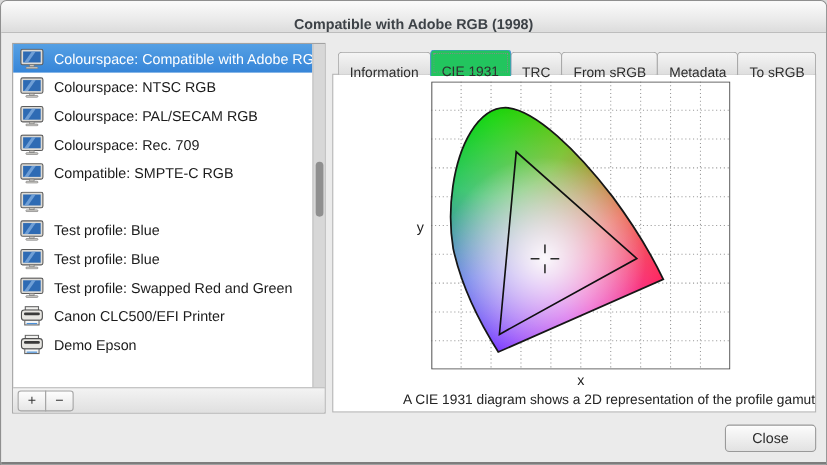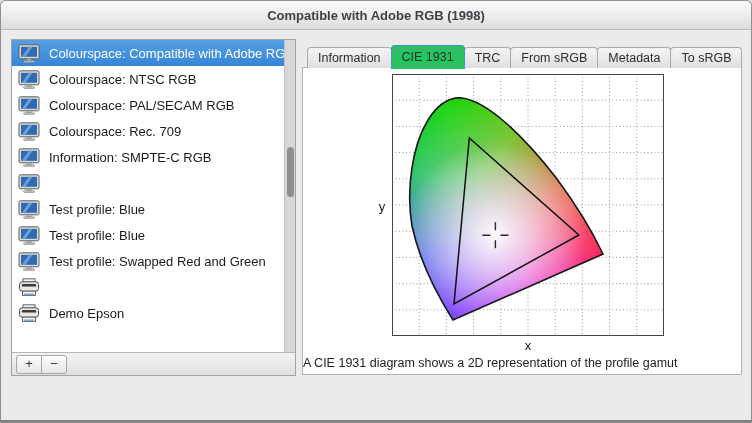--- a/index.html
+++ b/index.html
@@ -6,21 +6,21 @@
   html,body { width:752px; height:423px; background:#d9d9d9; font-family:"Liberation Sans",sans-serif; }
   .window {
     position:relative; width:752px; height:423px; background:#ebebeb;
     border:1px solid #8f8f8f; border-radius:6px 6px 0 0; overflow:hidden;
   }
   
   .titlebar {
     position:absolute; left:0; top:0; width:100%; height:29px;
     background:linear-gradient(#fbfbfb,#eaeaea 60%,#dcdcdc);
     border-bottom:1px solid #bdbdbd; border-radius:5px 5px 0 0;
-    display:flex; align-items:center; justify-content:center;
+    display:flex; align-items:flex-end; justify-content:center;
   }
   .titlebar .title { font-size:13px; font-weight:bold; color:#3d4247; }
   
   .list-panel {
     position:absolute; left:10px; top:38px; width:285px; height:337px;
     background:#ffffff; border:1px solid #a2a2a2;
   }
   .rows { position:absolute; left:0; top:0; right:11px; }
   .row {
     height:26px; display:flex; align-items:center; gap:9px;
@@ -54,40 +54,40 @@
     border-radius:3px; cursor:default; font-family:"Liberation Sans",sans-serif;
   }
   .tool-btn + .tool-btn { margin-left:-1px; border-top-left-radius:0; border-bottom-left-radius:0; }
   .tool-btn:first-child { border-top-right-radius:0; border-bottom-right-radius:0; }
   
   .tab-bar {
     position:absolute; left:306px; top:43px; height:24px;
     display:flex; align-items:flex-end; z-index:5;
   }
   .tab {
-    height:21px; line-height:20px; padding:0 10px; font-size:12.5px; color:#2d2d2d;
+    height:21px; line-height:20px; padding:8px 10px; font-size:12.5px; color:#2d2d2d;
     background:linear-gradient(#f5f5f5,#dedede);
     border:1px solid #a9a9a9; border-bottom:none;
     border-radius:4px 4px 0 0; margin-right:-1px; cursor:default; white-space:nowrap;
   }
   .tab.active {
     height:24px; line-height:23px; background:#22c55e;
     border:1px solid #4a90d9; border-bottom:none; position:relative; z-index:6;
     outline:1px dotted #8a8a8a; outline-offset:-4px; margin-bottom:-1px;
   }
   
   .content-panel {
     position:absolute; left:301px; top:66px; width:440px; height:308px;
     background:#ffffff; border:1px solid #b2b2b2;
   }
   .plot { position:absolute; left:89px; top:6px; width:272px; height:262px; }
   .axis-y { position:absolute; left:72px; top:131px; width:14px; text-align:center; font-size:13px; color:#1c1c1c; }
   .axis-x { position:absolute; left:89px; top:270px; width:272px; text-align:center; font-size:13px; color:#1c1c1c; }
   .caption {
-    position:absolute; left:0; right:0; bottom:4px; text-align:left;
+    position:absolute; left:0; right:0; bottom:4px; text-align:right;
     font-size:12.5px; color:#242424;
   }
   
   .close-btn {
     position:absolute; left:658px; top:385px; width:83px; height:25px;
     background:linear-gradient(#fcfcfc,#e2e2e2);
     border:1px solid #9a9a9a; border-radius:4px;
     font-size:13px; color:#2c2c2c; cursor:default;
     font-family:"Liberation Sans",sans-serif;
     box-shadow:0 1px 0 rgba(255,255,255,.6) inset;
@@ -156,21 +156,21 @@
         <div class="row">
     <span class="row-icon">
   <svg width="22" height="19" viewBox="0 0 22 19" xmlns="http://www.w3.org/2000/svg">
     <rect x="1" y="0.8" width="20" height="14" rx="1.6" fill="#dddbd6" stroke="#5c5c5c"></rect>
     <rect x="3" y="2.8" width="16" height="10" fill="#2e6bb4"></rect>
     <path d="M4 12.8 L11 2.8 L14.5 2.8 L7.5 12.8 Z" fill="#7aa8dc" opacity="0.85"></path>
     <rect x="9" y="14.8" width="4" height="2" fill="#c9c7c2" stroke="#777" stroke-width="0.6"></rect>
     <rect x="5.5" y="16.8" width="11" height="1.6" rx="0.8" fill="#d4d2cd" stroke="#777" stroke-width="0.6"></rect>
   </svg>
 </span>
-    <span class="row-label">Information: SMPTE-C RGB</span>
+    <span class="row-label">Compatible: SMPTE-C RGB</span>
   </div>
         <div class="row">
     <span class="row-icon">
   <svg width="22" height="19" viewBox="0 0 22 19" xmlns="http://www.w3.org/2000/svg">
     <rect x="1" y="0.8" width="20" height="14" rx="1.6" fill="#dddbd6" stroke="#5c5c5c"></rect>
     <rect x="3" y="2.8" width="16" height="10" fill="#2e6bb4"></rect>
     <path d="M4 12.8 L11 2.8 L14.5 2.8 L7.5 12.8 Z" fill="#7aa8dc" opacity="0.85"></path>
     <rect x="9" y="14.8" width="4" height="2" fill="#c9c7c2" stroke="#777" stroke-width="0.6"></rect>
     <rect x="5.5" y="16.8" width="11" height="1.6" rx="0.8" fill="#d4d2cd" stroke="#777" stroke-width="0.6"></rect>
   </svg>
@@ -215,20 +215,21 @@
         <div class="row">
     <span class="row-icon">
   <svg width="22" height="19" viewBox="0 0 22 19" xmlns="http://www.w3.org/2000/svg">
     <rect x="5" y="0.8" width="12" height="3.4" fill="#f2f2f0" stroke="#666"></rect>
     <rect x="1.5" y="3.8" width="19" height="9.4" rx="2.6" fill="#e8e7e3" stroke="#4f4f4f"></rect>
     <rect x="3.8" y="6" width="14.4" height="2.6" rx="1.2" fill="#3b3b3b"></rect>
     <rect x="4.5" y="13.2" width="13" height="4.2" fill="#f6f6f5" stroke="#666"></rect>
     <rect x="6.2" y="15.6" width="9.6" height="1.1" fill="#4a90d9"></rect>
   </svg>
 </span>
+    <span class="row-label">Canon CLC500/EFI Printer</span>
   </div>
         <div class="row">
     <span class="row-icon">
   <svg width="22" height="19" viewBox="0 0 22 19" xmlns="http://www.w3.org/2000/svg">
     <rect x="5" y="0.8" width="12" height="3.4" fill="#f2f2f0" stroke="#666"></rect>
     <rect x="1.5" y="3.8" width="19" height="9.4" rx="2.6" fill="#e8e7e3" stroke="#4f4f4f"></rect>
     <rect x="3.8" y="6" width="14.4" height="2.6" rx="1.2" fill="#3b3b3b"></rect>
     <rect x="4.5" y="13.2" width="13" height="4.2" fill="#f6f6f5" stroke="#666"></rect>
     <rect x="6.2" y="15.6" width="9.6" height="1.1" fill="#4a90d9"></rect>
   </svg>
@@ -322,14 +323,15 @@
       </g>
 
       <rect x="0.5" y="0.5" width="271" height="261" fill="none" stroke="#454545" stroke-width="1"></rect>
     </svg>
 
     <div class="axis-y">y</div>
     <div class="axis-x">x</div>
     <div class="caption">A CIE 1931 diagram shows a 2D representation of the profile gamut</div>
   </div>
 
+  <button class="close-btn">Close</button>
   <div class="bottom-edge"></div>
 </div>
 
 </body></html>

